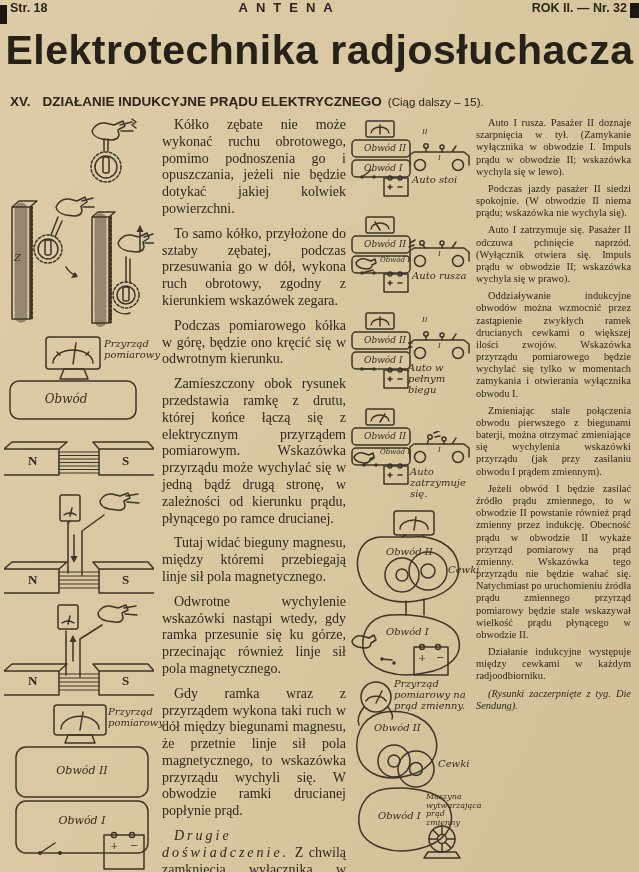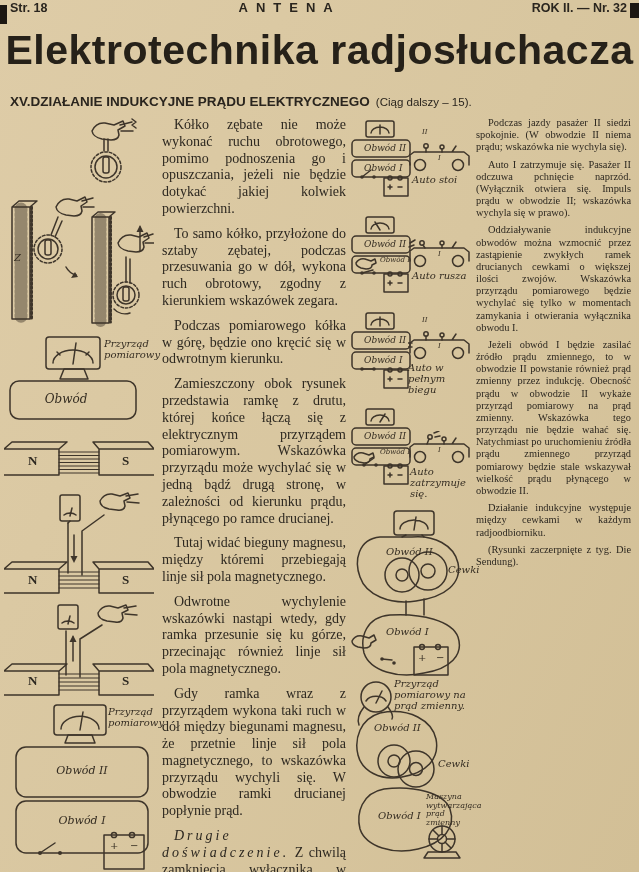--- a/index.html
+++ b/index.html
@@ -8,30 +8,30 @@
     color:#2d2820;font-family:"Liberation Serif",serif;}
   .edge-mark{position:absolute;background:#1c1712;}
   .hdr{display:flex;justify-content:space-between;align-items:baseline;
     font-family:"Liberation Sans",sans-serif;font-weight:700;font-size:12.5px;
     padding:0 12px 0 10px;color:#2a251e;}
   .masthead{letter-spacing:8px;font-size:13px;}
   .title{text-align:center;font-family:"Liberation Sans",sans-serif;font-weight:700;
     font-size:41px;margin-top:12px;color:#262119;letter-spacing:0.5px;}
   .sect{font-family:"Liberation Sans",sans-serif;font-weight:700;font-size:13.5px;
     margin:20px 0 6px 10px;color:#2a251e;}
-  .sect .num{}
+  .sect .num{margin-right:12px;}
   .sect .cont{font-weight:400;font-size:11.5px;margin-left:6px;}
   .main{display:grid;grid-template-columns:154px 184px 122px 155px;column-gap:4px;
     padding:2px 4px 0 4px;}
   .para{font-size:14px;line-height:1.2;text-align:justify;text-indent:12px;
     margin:0 0 8px 0;}
   .colR .para{font-size:10.4px;line-height:1.17;margin:0 0 5px 0;}
   .lead-sp{font-style:italic;letter-spacing:3px;}
   .lead-it{font-style:italic;}
-  .credit{margin-top:10px;}
+  .credit{font-style:italic;margin-top:10px;}
   .fig{position:relative;margin-bottom:4px;}
   .fw{stroke:#3e352a;fill:none;stroke-width:1.5;stroke-linecap:round;stroke-linejoin:round;}
   .fill{fill:#3e352a;stroke:none;}
   .cap{position:absolute;font-family:"DejaVu Serif",serif;font-style:italic;
     font-size:10px;line-height:1.08;color:#342c21;}
   .cap.small{font-size:10px;}
   .cap.tiny{font-size:7px;}
   .pole{position:absolute;font-family:"Liberation Serif",serif;font-weight:700;
     font-size:13px;color:#2d2820;}
   .boxlab{position:absolute;font-family:"DejaVu Serif",serif;font-style:italic;
@@ -405,22 +405,24 @@
         </svg>
         <div class="cap small" style="left:44px;top:2px;width:76px;">Przyrząd pomiarowy na prąd zmienny.</div>
         <div class="cap" style="left:24px;top:46px;">Obwód II</div>
         <div class="cap" style="left:88px;top:82px;">Cewki</div>
         <div class="cap" style="left:28px;top:134px;">Obwód I</div>
         <div class="cap tiny" style="left:76px;top:116px;width:46px;font-size:8px;">Maszyna wytwarzająca prąd zmienny</div>
       </div>
     </div>
 
     <div class="colR">
+      <p class="para">Auto I rusza. Pasażer II doznaje szarpnięcia w tył. (Zamykanie wyłącznika w obwodzie I. Impuls prądu w obwodzie II; wskazówka wychyla się w lewo).</p>
       <p class="para">Podczas jazdy pasażer II siedzi spokojnie. (W obwodzie II niema prądu; wskazówka nie wychyla się).</p>
       <p class="para">Auto I zatrzymuje się. Pasażer II odczuwa pchnięcie naprzód. (Wyłącznik otwiera się. Impuls prądu w obwodzie II; wskazówka wychyla się w prawo).</p>
       <p class="para">Oddziaływanie indukcyjne obwodów można wzmocnić przez zastąpienie zwykłych ramek drucianych cewkami o większej ilości zwojów. Wskazówka przyrządu pomiarowego będzie wychylać się tylko w momentach zamykania i otwierania wyłącznika obwodu I.</p>
+      <p class="para">Zmieniając stale połączenia obwodu pierwszego z biegunami baterji, można otrzymać zmieniające się wychylenia wskazówki przyrządu (jak przy zasilaniu obwodu I prądem zmiennym).</p>
       <p class="para">Jeżeli obwód I będzie zasilać źródło prądu zmiennego, to w obwodzie II powstanie również prąd zmienny przez indukcję. Obecność prądu w obwodzie II wykaże przyrząd pomiarowy na prąd zmienny. Wskazówka tego przyrządu nie będzie wahać się. Natychmiast po uruchomieniu źródła prądu zmiennego przyrząd pomiarowy będzie stale wskazywał wielkość prądu płynącego w obwodzie II.</p>
       <p class="para">Działanie indukcyjne występuje między cewkami w każdym radjoodbiorniku.</p>
       <p class="para credit">(Rysunki zaczerpnięte z tyg. Die Sendung).</p>
     </div>
 
   </div>
 </div>
 
 </body></html>

